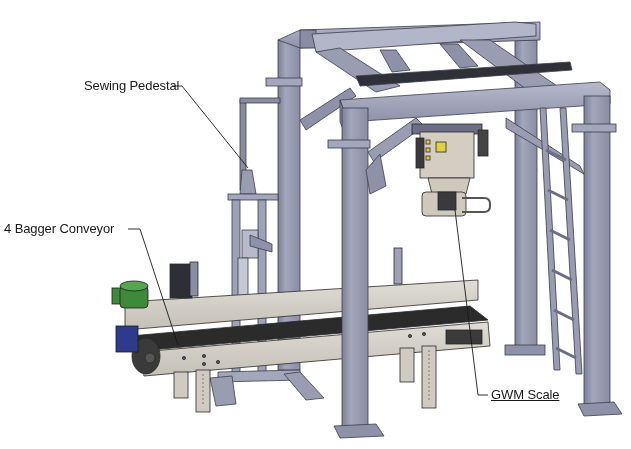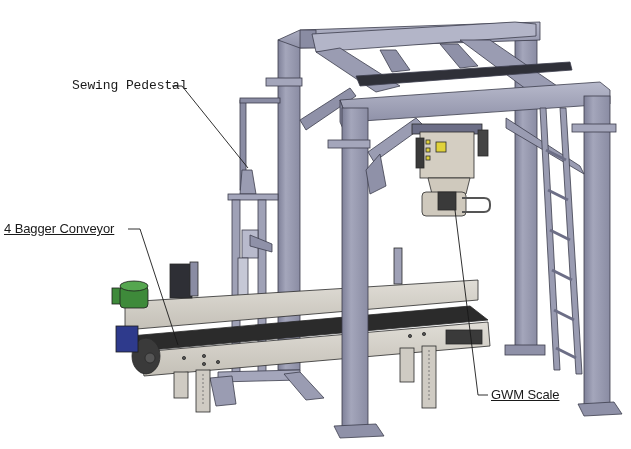--- a/index.html
+++ b/index.html
@@ -154,16 +154,16 @@
       <path d="M462,198 L484,198 Q490,198 490,204 L490,206 Q490,212 484,212 L462,212" fill="none" stroke="#555" stroke-width="2"></path>
     </g>
 
     <g fill="none" stroke="#1a1a1a" stroke-width="0.9">
       <polyline points="172,86 182,86 248,168"></polyline>
       <polyline points="128,229 140,229 178,345"></polyline>
       <polyline points="488,395 478,395 455,210"></polyline>
     </g>
   </svg>
 
-  <div class="callout-label" style="left:72px; top:79px;font-family:Liberation Mono, monospace;">Sewing Pedestal</div>
-  <div class="callout-label" style="left:4px; top:222px;text-decoration:underline;">4 Bagger Conveyor</div>
+  <div class="callout-label" style="left:84px; top:79px;">Sewing Pedestal</div>
+  <div class="callout-label" style="left:4px; top:222px;">4 Bagger Conveyor</div>
   <div class="callout-label" style="left:491px; top:388px;text-decoration:underline;">GWM Scale</div>
 </div>
 
 </body></html>

